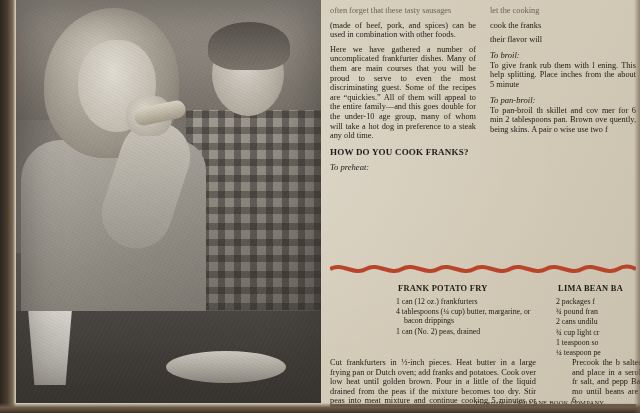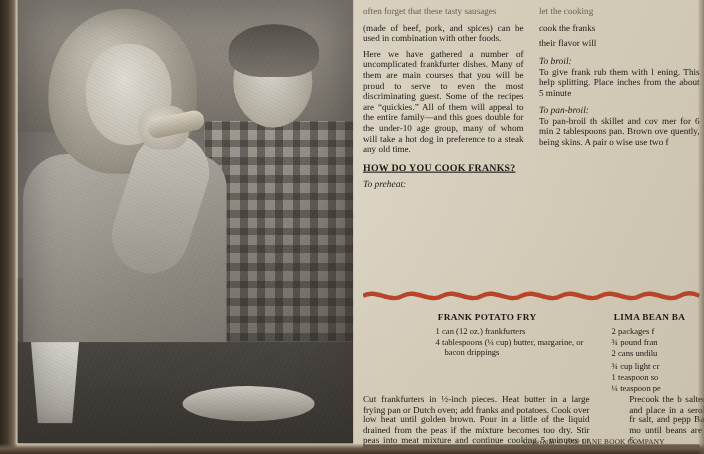--- a/index.html
+++ b/index.html
@@ -113,21 +113,20 @@
 
   
   .col{position:absolute;text-align:justify;}
   .col2{left:330px;top:6px;width:146px;}
   .col3{left:490px;top:6px;width:146px;}
 
   .body-text{font-size:8.3px;line-height:9.6px;margin:0 0 5px 0;text-indent:0;}
   .cut-top{color:#6a6258;}
   .head{
     font-size:9px;font-weight:bold;letter-spacing:.2px;margin:6px 0 2px 0;
-    text-decoration:underline;
   }
   .sub{font-style:italic;font-size:8.6px;margin:5px 0 1px 0;font-weight:normal;}
   .wave{position:absolute;left:330px;top:262px;width:306px;height:14px;}
   .rbox{position:absolute;top:284px;}
   .rbox h4{
     font-size:8.4px;font-weight:bold;margin:0 0 4px 0;letter-spacing:.3px;padding-left:12px;
   }
   .ing{font-size:7.8px;line-height:9.2px;margin:0;padding:0 0 0 10px;list-style:none;}
   .ing li{margin:0 0 1px 0;text-indent:-8px;padding-left:8px;}
   .rbox-left{left:386px;width:150px;}
@@ -189,20 +188,21 @@
 
   <svg class="wave" viewBox="0 0 306 14" preserveAspectRatio="none">
     <path d="M0,7 C12,0 24,14 36,7 C48,0 60,14 72,7 C84,0 96,14 108,7 C120,0 132,14 144,7 C156,0 168,14 180,7 C192,0 204,14 216,7 C228,0 240,14 252,7 C264,0 276,14 288,7 C294,3.5 300,4 306,7" fill="none" stroke="#b8442a" stroke-width="4"></path>
   </svg>
 
   <div class="rbox rbox-left">
     <h4>FRANK POTATO FRY</h4>
     <ul class="ing">
       <li>1 can (12 oz.) frankfurters</li>
       <li>4 tablespoons (¼ cup) butter, margarine, or bacon drippings</li>
+      <li>1 can (No. 2) peas, drained</li>
     </ul>
   </div>
   <div class="method method-left">Cut frankfurters in ½-inch pieces. Heat butter in a large frying pan or Dutch oven; add franks and potatoes. Cook over low heat until golden brown. Pour in a little of the liquid drained from the peas if the mixture becomes too dry. Stir peas into meat mixture and continue cooking 5 minutes or until piping hot. Serve with chili sauce or catsup. Serves 4.</div>
 
   <div class="rbox rbox-right">
     <h4>LIMA BEAN BA</h4>
     <ul class="ing">
       <li>2 packages f</li>
       <li>¾ pound fran</li>
       <li>2 cans undilu</li>

